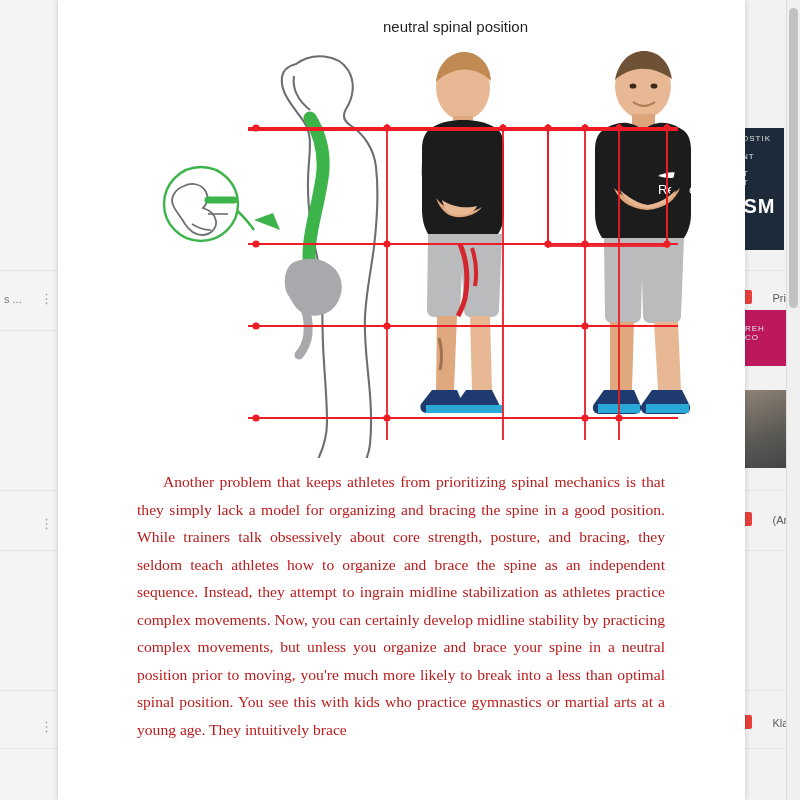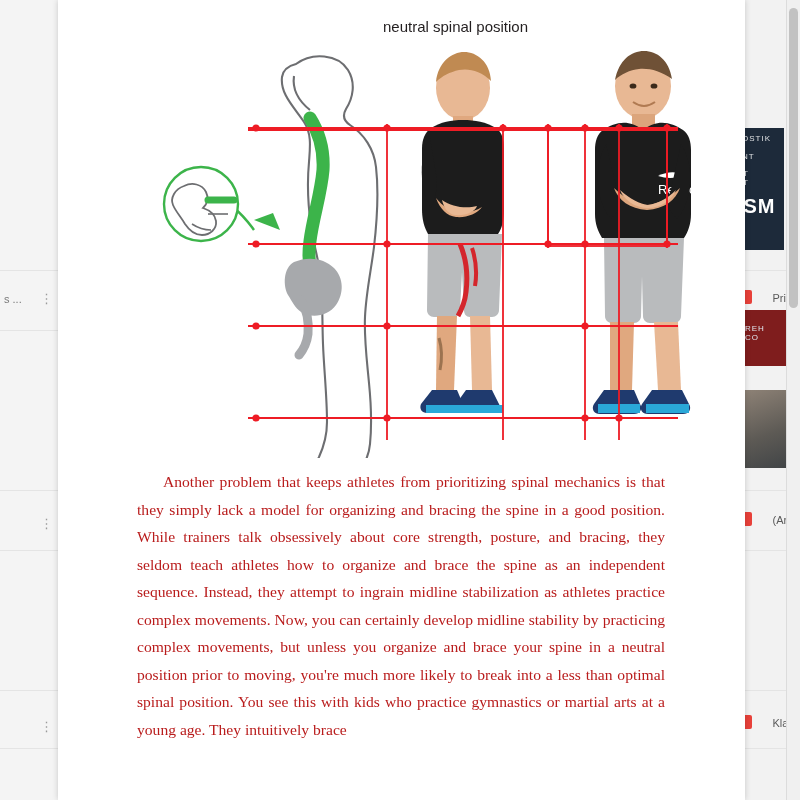--- a/index.html
+++ b/index.html
@@ -77,21 +77,21 @@
   .bg-card .big {
     font-size: 20px;
     font-weight: bold;
     padding-left: 4px;
     letter-spacing: 1px;
   }
   .bg-card2 {
     position: absolute;
     right: 0;
     width: 60px;
-    background: #7f1d1d;
+    background: #be185d;
     color: #dfe6ee;
     font-family: "Liberation Sans", sans-serif;
   }
   .bg-card2 .l {
     font-size: 8px;
     padding-left: 5px;
     letter-spacing: 1px;
   }
   .bg-photo {
     position: absolute;

